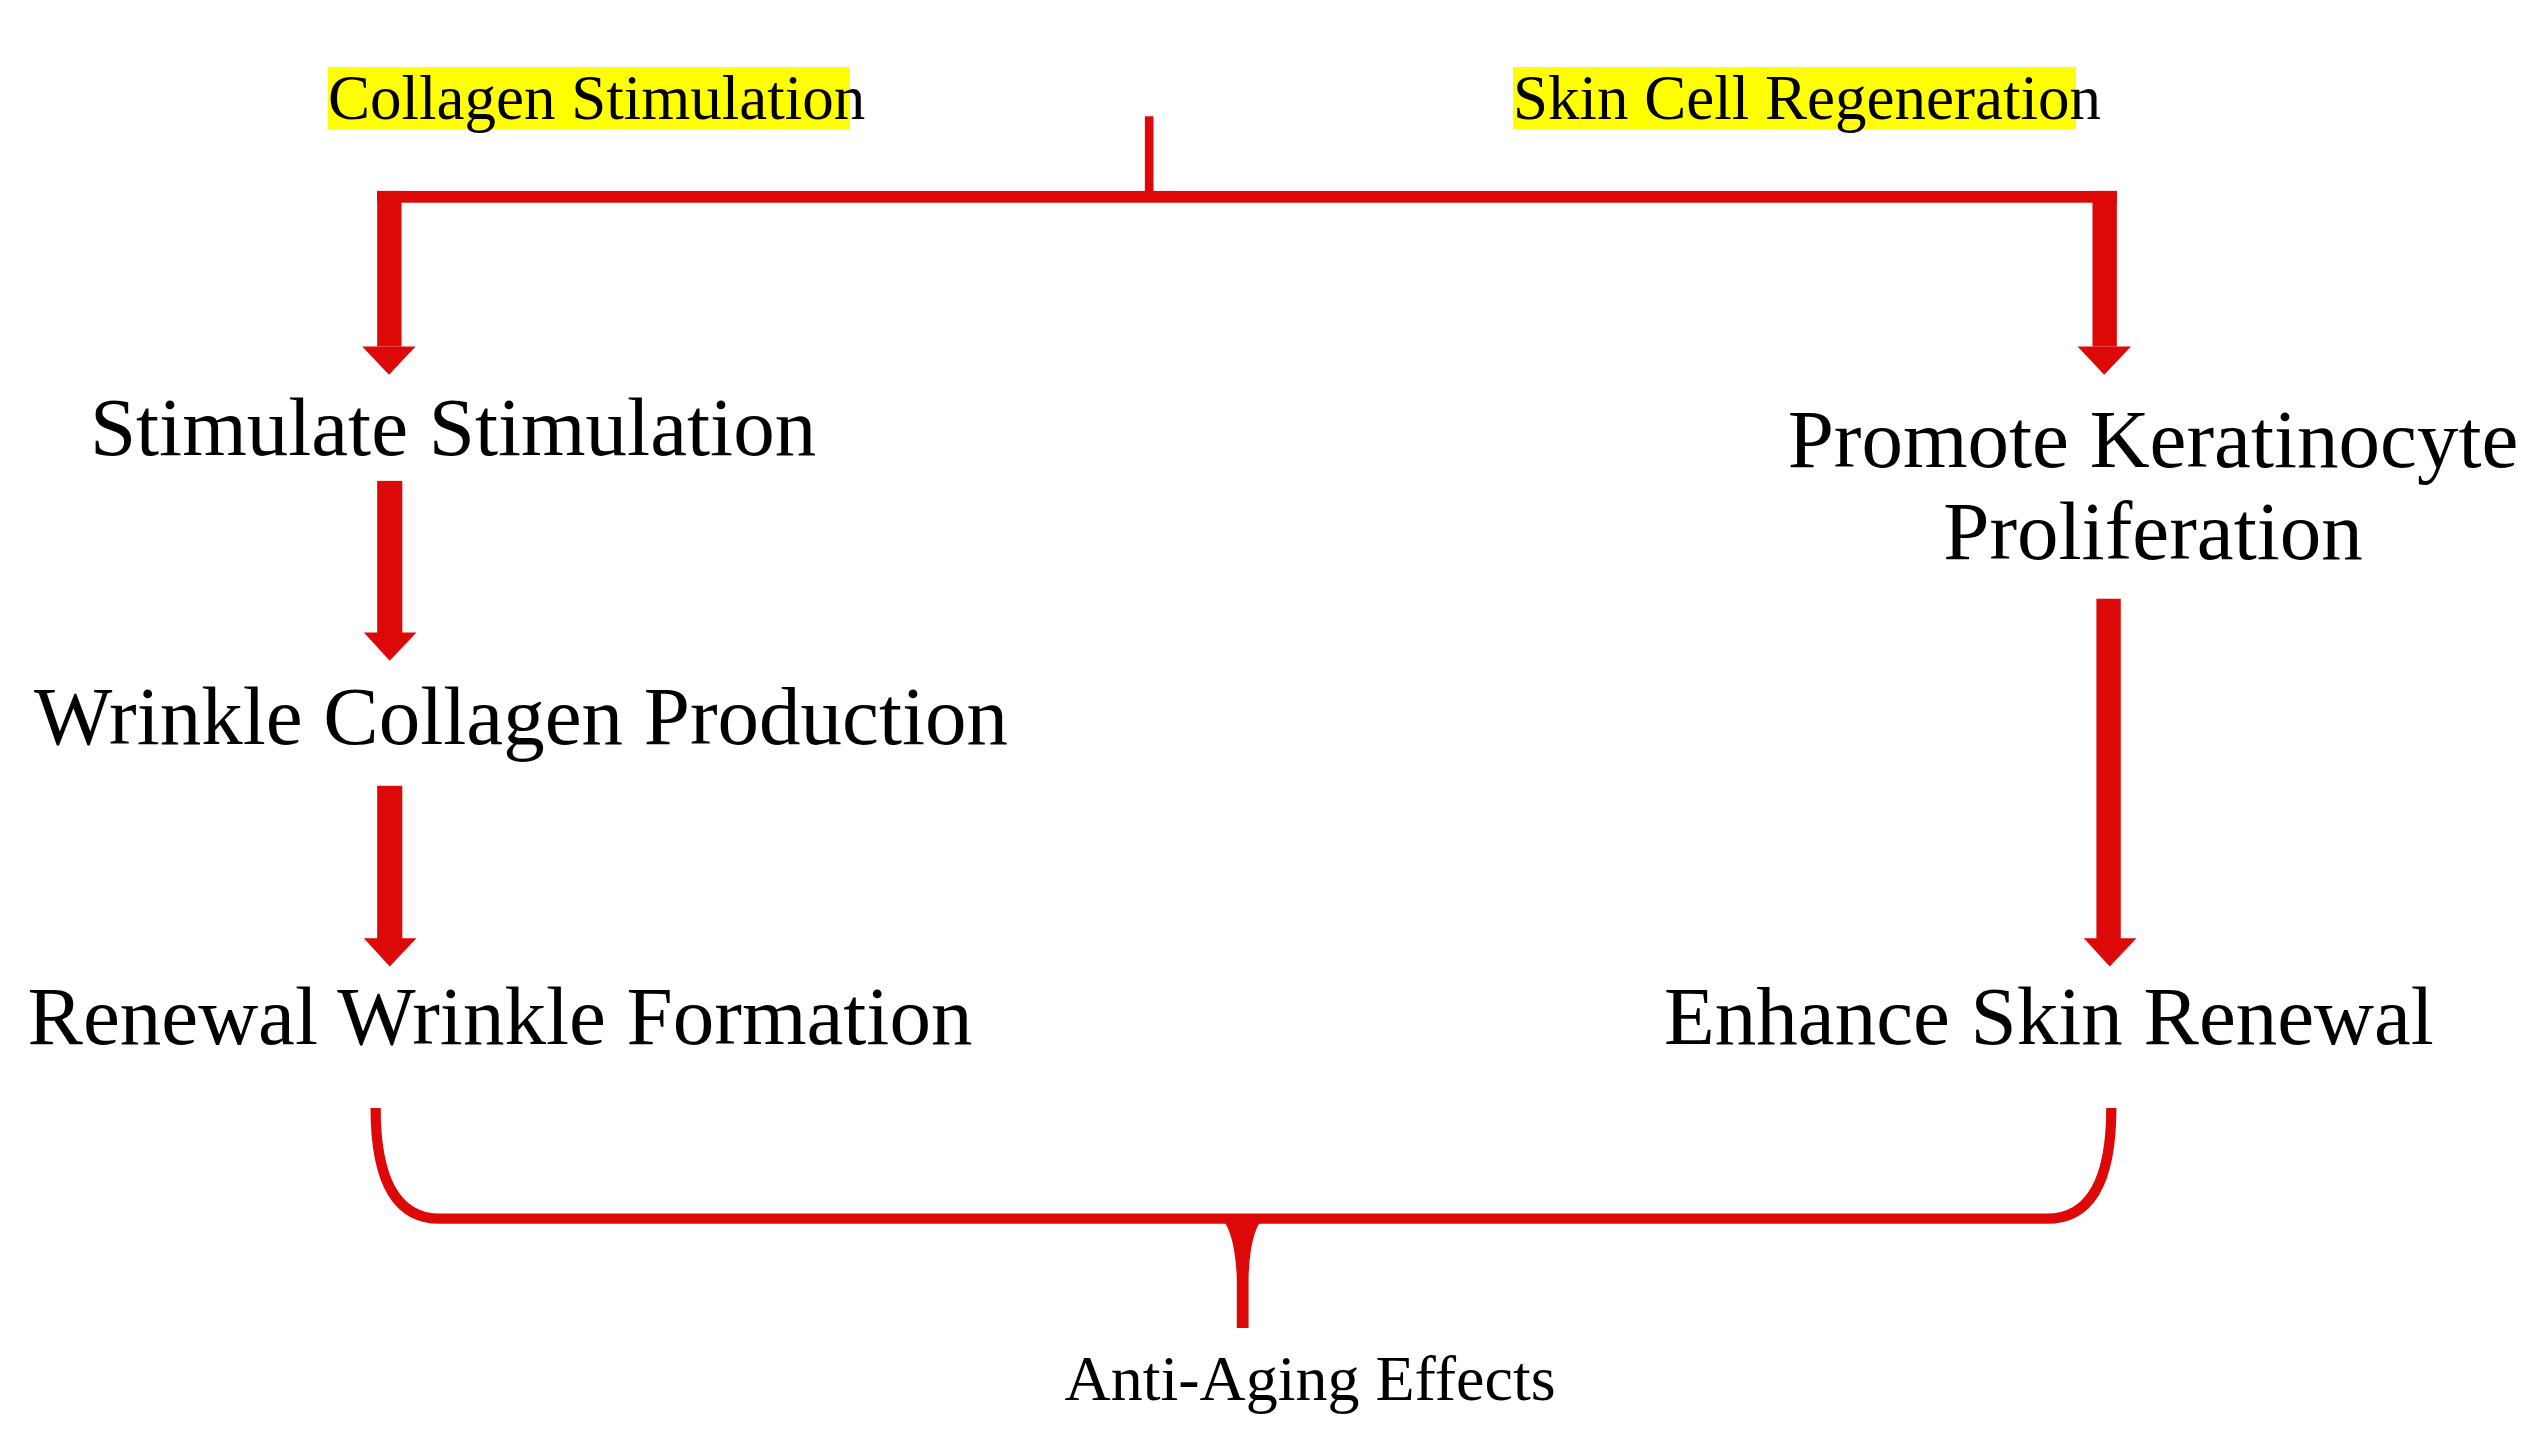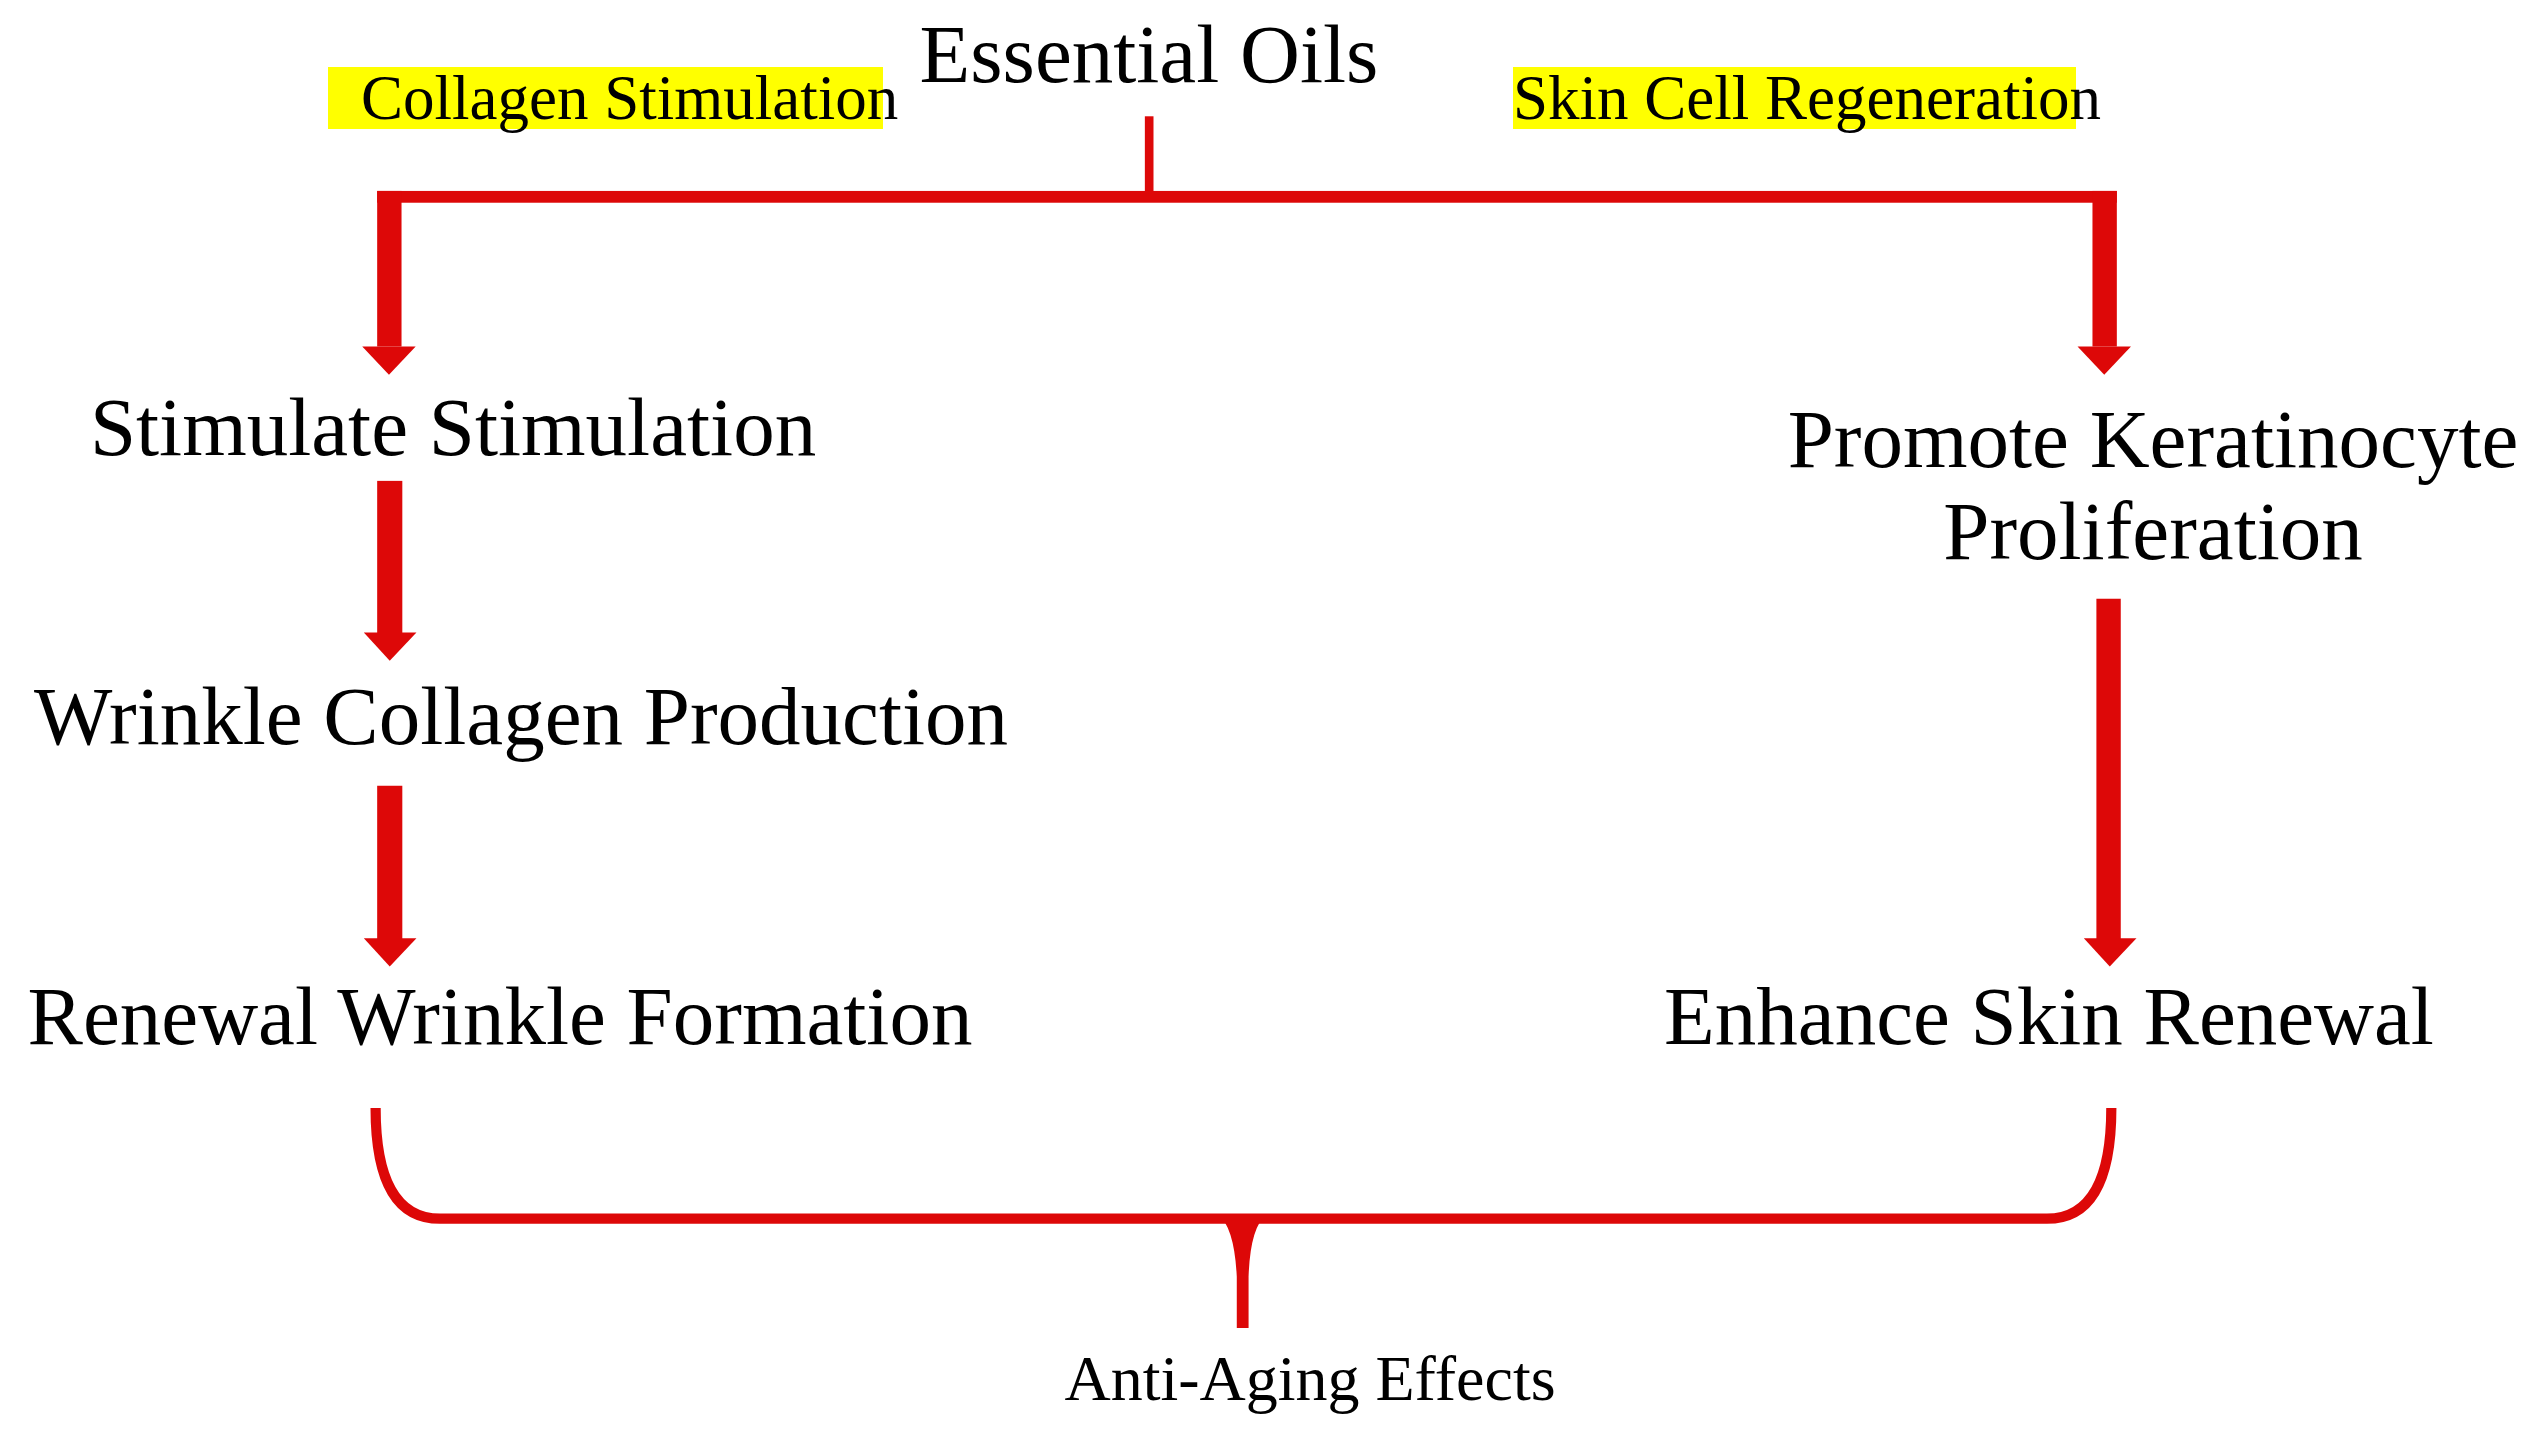--- a/index.html
+++ b/index.html
@@ -47,21 +47,21 @@
   }
   .outcome {
     position: absolute;
     font-size: 64px;
     line-height: 1;
     white-space: nowrap;
     transform: translateX(-50%);
   }
   
   #title            { left: 1149px; top: 12.6px;   }
-  #label-left       { left: 328px;  top: 67px;  width: 522px; padding-left: 33px; }
+  #label-left       { left: 328px;  top: 67px;  width: 522px; }
   #label-right      { left: 1513px; top: 67px;  width: 563px; }
   #node-fibroblasts { left: 453px;  top: 386px;  }
   #node-collagen    { left: 521px;  top: 675px;  }
   #node-wrinkle     { left: 500px;  top: 975px; }
   #node-keratinocyte{ left: 2153px; top: 393px;  }
   #node-renewal     { left: 2049px; top: 975px; text-align: right; }
   #outcome          { left: 1310px; top: 1347px; }
 
   svg.connectors {
     position: absolute;
@@ -95,21 +95,20 @@
     <rect class="red-fill" x="480" y="1000" width="32" height="196"></rect>
     <polygon class="red-fill" points="463,1194 530,1194 496,1230"></polygon>
 
     <rect class="red-fill" x="2668" y="762" width="31" height="434"></rect>
     <polygon class="red-fill" points="2652,1194 2719,1194 2685,1230"></polygon>
 
     <path class="red-stroke" stroke-width="13" d="M 478,1410 Q 478,1551 560,1551 L 2605,1551 Q 2687,1551 2687,1410"></path>
     <path class="red-fill" d="M 1550,1545 L 1612,1545 Q 1591,1562 1589,1625 L 1589,1690 L 1574,1690 L 1574,1625 Q 1571,1562 1550,1545 Z"></path>
   </svg>
 
-  <div class="title" id="title">Essential Oils</div>
 
   <div class="hl-label" id="label-left">Collagen Stimulation</div>
 
   <div class="hl-label" id="label-right">Skin Cell Regeneration</div>
 
   <div class="node" id="node-fibroblasts">Stimulate Stimulation</div>
 
   <div class="node" id="node-collagen">Wrinkle Collagen Production</div>
 
   <div class="node" id="node-wrinkle">Renewal Wrinkle Formation</div>

